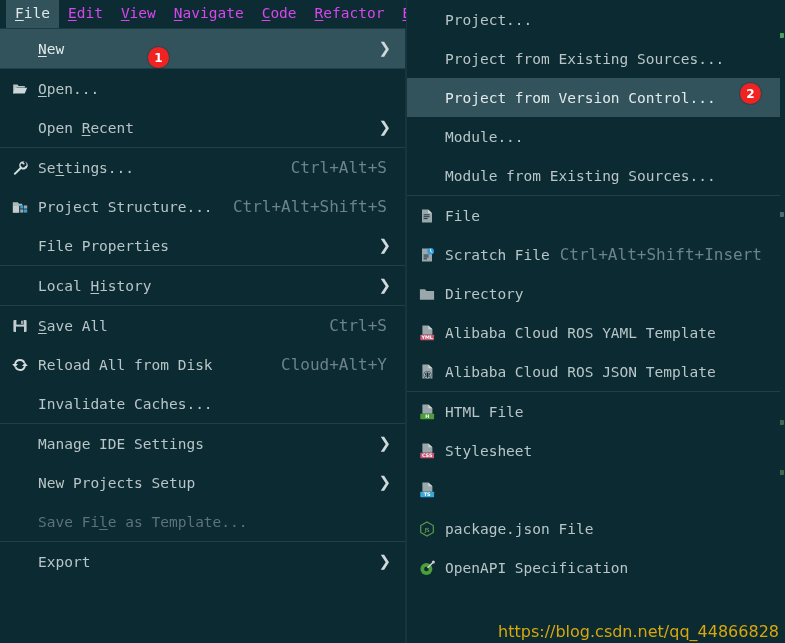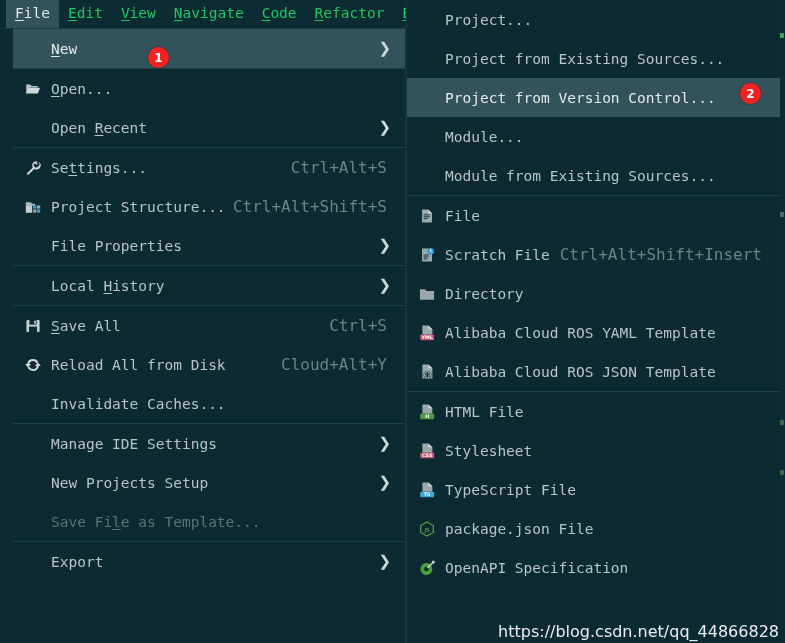--- a/index.html
+++ b/index.html
@@ -47,21 +47,21 @@
     height: 28px;
     background: #0c2b33;
     display: flex;
     align-items: center;
     padding-left: 6px;
     box-sizing: border-box;
     z-index: 5;
   }
   .menubar-item {
     font-size: 14.5px;
-    color: #22c55e;
+    color: #d946ef;
     padding: 5px 9px 6px 9px;
     line-height: 17px;
     white-space: nowrap;
     letter-spacing: 0px;
   }
   .menubar-item.active {
     background: #33535c;
     color: #dfe7e8;
   }
   .mn { text-decoration: underline; text-underline-offset: 2px; }
@@ -73,21 +73,20 @@
     box-sizing: border-box;
     z-index: 10;
   }
   #file-menu {
     top: 28px;
     left: 0;
     width: 406px;
     height: 615px;
     border-top: 1px solid #1b3b44;
     border-right: 1px solid #16353e;
-    padding-left: 13px;
   }
   #new-submenu {
     top: 0;
     left: 406px;
     width: 374px;
     height: 643px;
     border-left: 1px solid #16353e;
   }
 
   .menu-row {
@@ -160,21 +159,21 @@
   #badge-1 { left: 148px; top: 47px; }
   #badge-2 { left: 740px; top: 83px; }
 
   
   #watermark {
     position: absolute;
     right: 6px;
     bottom: 2px;
     font-family: "DejaVu Sans", "Liberation Sans", sans-serif;
     font-size: 16px;
-    color: #ffffff;
+    color: #eab308;
     z-index: 60;
     white-space: nowrap;
     opacity: 0.92;
   }
 
   
   .ico { display:block; }
 </style>
 </head>
 <body>
@@ -410,21 +409,20 @@
       </div>
       <div class="menu-row">
         <span class="icon-slot">
           <svg class="ico" width="17" height="17" viewBox="0 0 16 16" xmlns="http://www.w3.org/2000/svg">
             <path d="M3.2 1.5h5.6L12.6 5v5.2H3.2z" fill="#9aa7ab"></path>
             <path d="M8.8 1.5L12.6 5H8.8z" fill="#cfd6d8"></path>
             <rect x="1.2" y="10" width="13" height="5.2" rx="0.6" fill="#3aa7d8"></rect>
             <text x="7.7" y="14.3" font-family="DejaVu Sans, sans-serif" font-size="4.6" font-weight="bold" fill="#ffffff" text-anchor="middle">TS</text>
           </svg>
         </span>
-        <span class="label">TypeScript File</span>
       </div>
       <div class="menu-row">
         <span class="icon-slot">
           <svg class="ico" width="16" height="16" viewBox="0 0 16 16" xmlns="http://www.w3.org/2000/svg">
             <path d="M8 0.9l6.3 3.6v7.0L8 15.1 1.7 11.5v-7.0z" fill="none" stroke="#5a9a4b" stroke-width="1.2"></path>
             <text x="8" y="10.5" font-family="DejaVu Sans, sans-serif" font-size="5.6" fill="#7fbf6a" text-anchor="middle">JS</text>
           </svg>
         </span>
         <span class="label">package.json File</span>
       </div>

